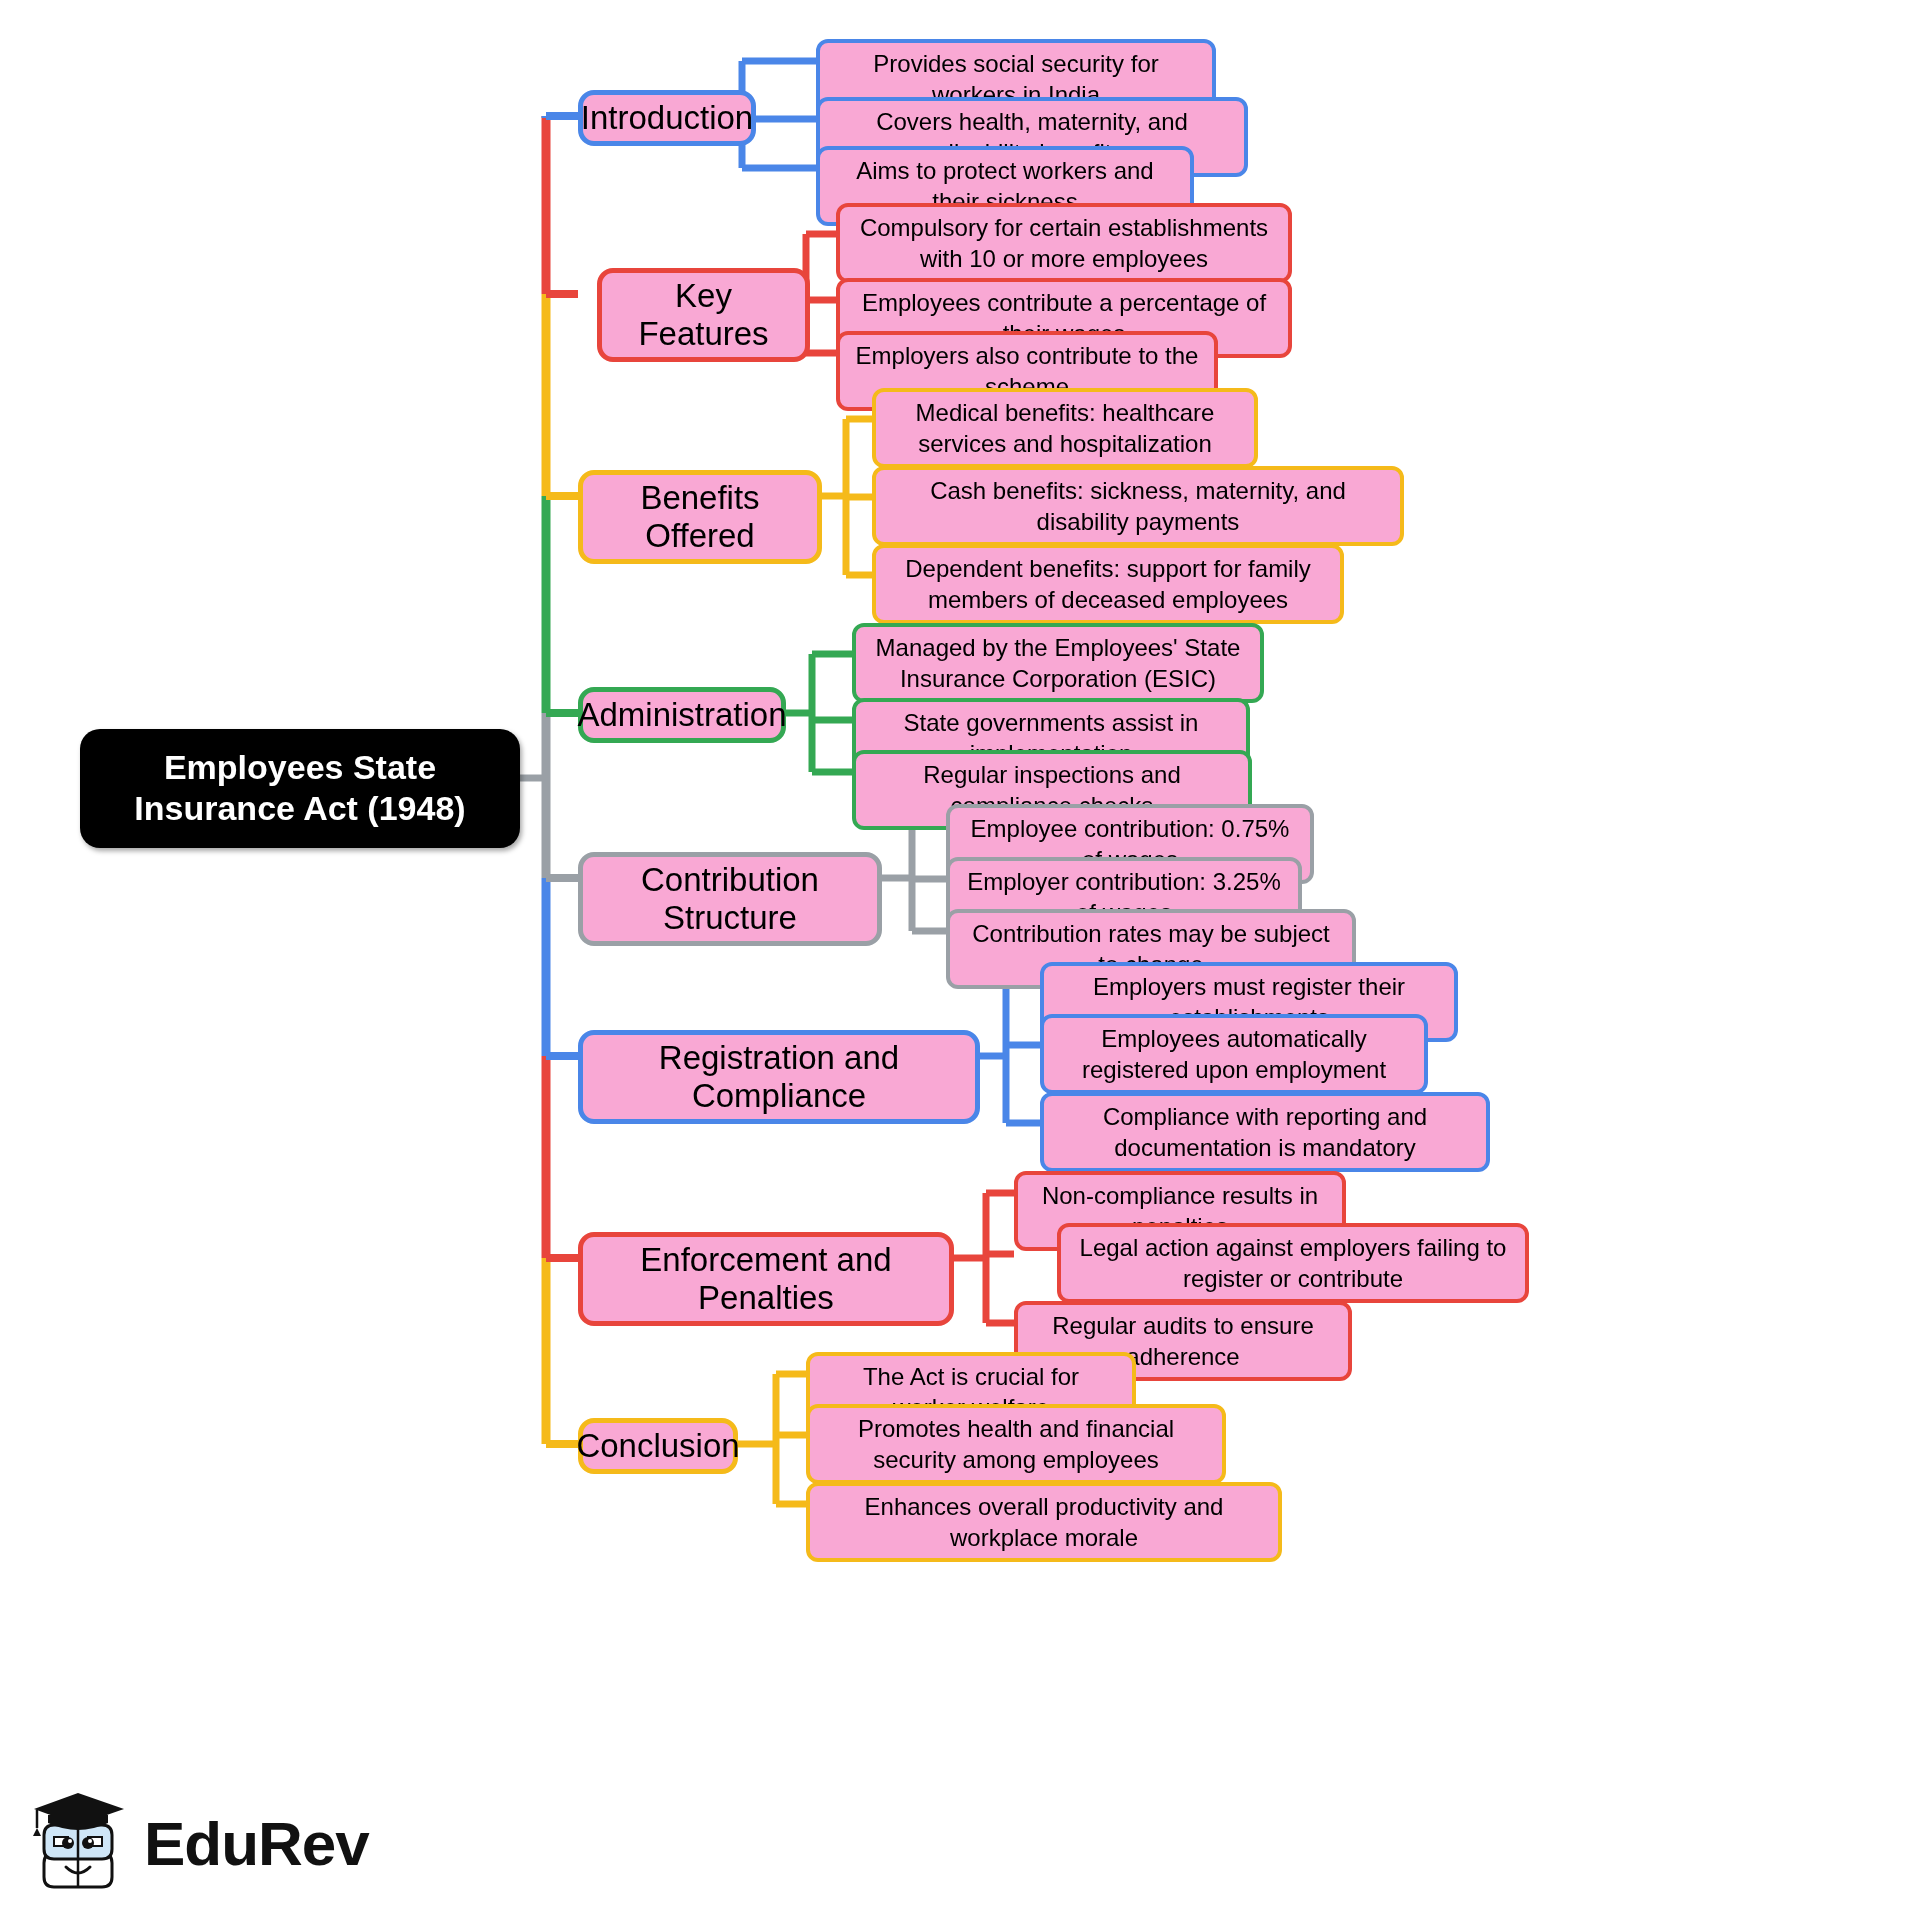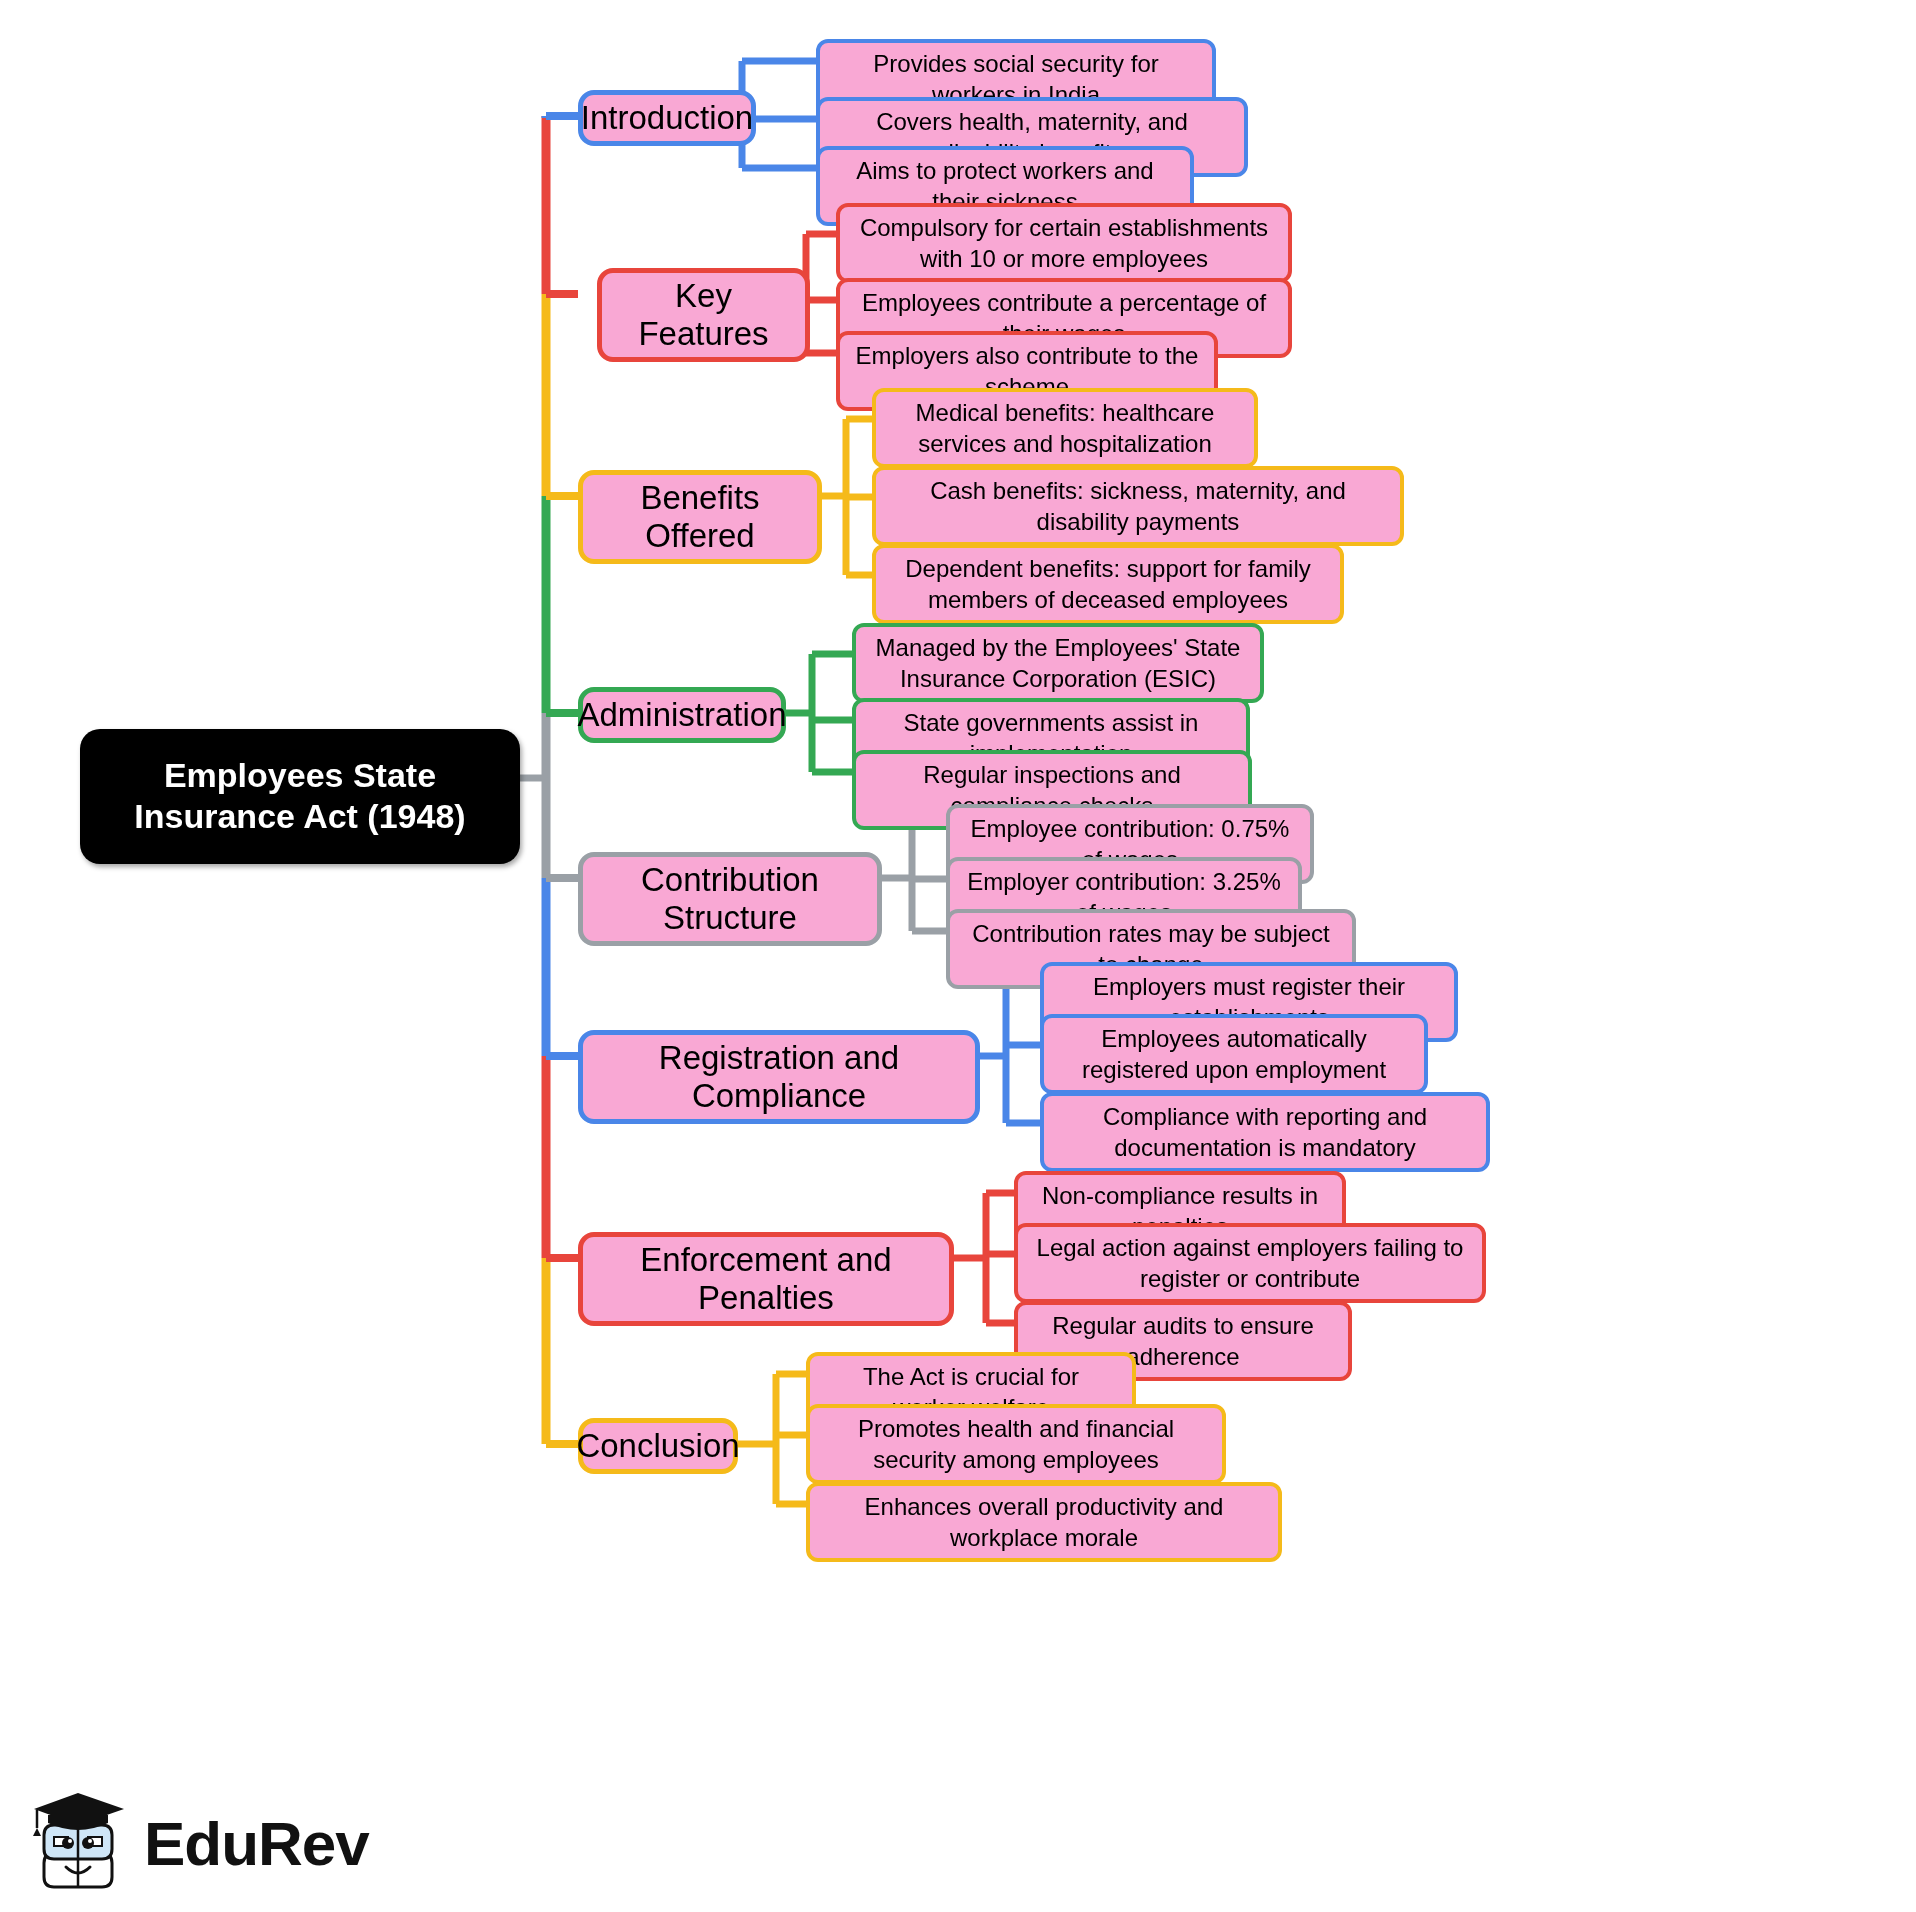--- a/index.html
+++ b/index.html
@@ -4,21 +4,21 @@
 <style>
   html,body{margin:0;padding:0;background:#ffffff;}
   body{width:1916px;height:1912px;position:relative;overflow:hidden;
        font-family:"Liberation Sans","DejaVu Sans",sans-serif;}
   #canvas{position:absolute;left:0;top:0;width:1916px;height:1912px;}
   svg.wires{position:absolute;left:0;top:0;width:1916px;height:1912px;pointer-events:none;}
 
   .node{position:absolute;box-sizing:border-box;display:flex;align-items:center;
         justify-content:center;text-align:center;border-radius:14px;background:#f9a8d4;}
   .root{background:#000000;color:#ffffff;font-weight:bold;font-size:34px;line-height:1.22;
-        border-radius:20px;padding:26px 18px;box-shadow:2px 3px 5px rgba(0,0,0,.35);}
+        border-radius:20px;padding:18px 18px;box-shadow:2px 3px 5px rgba(0,0,0,.35);}
   .branch{border:5px solid #000;font-size:33px;line-height:1.15;padding:4px 14px;border-radius:16px;}
   .leaf{border:4px solid #000;font-size:24px;line-height:1.3;padding:5px 14px;border-radius:12px;}
 
   .c-blue   {border-color:#4a86e8;}
   .c-red    {border-color:#e8453c;}
   .c-amber  {border-color:#f5ba1a;}
   .c-green  {border-color:#34a853;}
   .c-gray   {border-color:#9aa0a6;}
 
   .logo{position:absolute;left:26px;top:1788px;width:360px;height:110px;display:flex;
@@ -110,21 +110,21 @@
       <div class="node branch c-gray" style="left: 578px; top: 852px; width: 304px; min-height: 52px;">Contribution Structure</div>
       <div class="node leaf c-gray" style="left: 946px; top: 804px; width: 368px; min-height: 44px;">Employee contribution: 0.75% of wages</div>
       <div class="node leaf c-gray" style="left: 946px; top: 857px; width: 356px; min-height: 44px;">Employer contribution: 3.25% of wages</div>
       <div class="node leaf c-gray" style="left: 946px; top: 909px; width: 410px; min-height: 44px;">Contribution rates may be subject to change</div>
       <div class="node branch c-blue" style="left: 578px; top: 1030px; width: 402px; min-height: 52px;">Registration and Compliance</div>
       <div class="node leaf c-blue" style="left: 1040px; top: 962px; width: 418px; min-height: 44px;">Employers must register their establishments</div>
       <div class="node leaf c-blue" style="left: 1040px; top: 1014px; width: 388px; min-height: 62px;">Employees automatically registered upon employment</div>
       <div class="node leaf c-blue" style="left: 1040px; top: 1092px; width: 450px; min-height: 62px;">Compliance with reporting and documentation is mandatory</div>
       <div class="node branch c-red" style="left: 578px; top: 1232px; width: 376px; min-height: 52px;">Enforcement and Penalties</div>
       <div class="node leaf c-red" style="left: 1014px; top: 1171px; width: 332px; min-height: 44px;">Non-compliance results in penalties</div>
-      <div class="node leaf c-red" style="left: 1014px; top: 1223px; width: 472px; min-height: 62px;">Legal action against employers failing to register or contribute</div>
+      <div class="node leaf c-red" style="left: 1057px; top: 1223px; width: 472px; min-height: 62px;">Legal action against employers failing to register or contribute</div>
       <div class="node leaf c-red" style="left: 1014px; top: 1301px; width: 338px; min-height: 44px;">Regular audits to ensure adherence</div>
       <div class="node branch c-amber" style="left: 578px; top: 1418px; width: 160px; min-height: 52px;">Conclusion</div>
       <div class="node leaf c-amber" style="left: 806px; top: 1352px; width: 330px; min-height: 44px;">The Act is crucial for worker welfare</div>
       <div class="node leaf c-amber" style="left: 806px; top: 1404px; width: 420px; min-height: 62px;">Promotes health and financial security among employees</div>
       <div class="node leaf c-amber" style="left: 806px; top: 1482px; width: 476px; min-height: 44px;">Enhances overall productivity and workplace morale</div>
     </div>
 
   <div class="logo">
     <div class="logo-mark">
       <svg viewBox="0 0 104 104" width="104" height="104">

